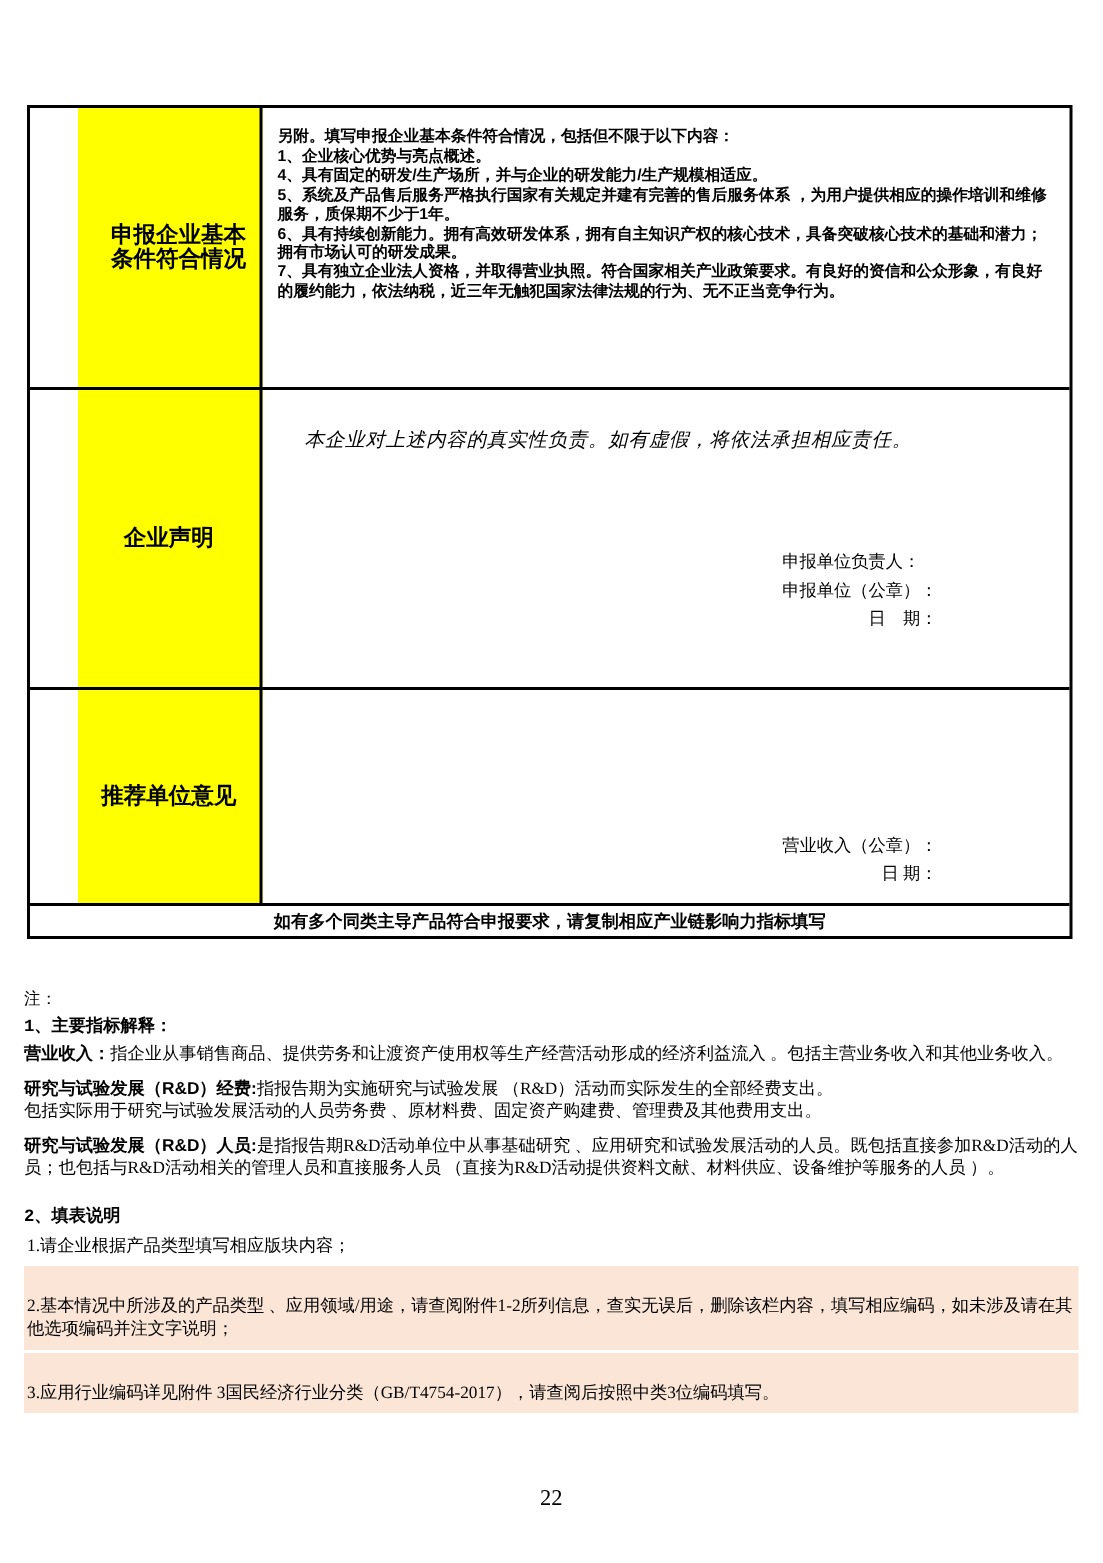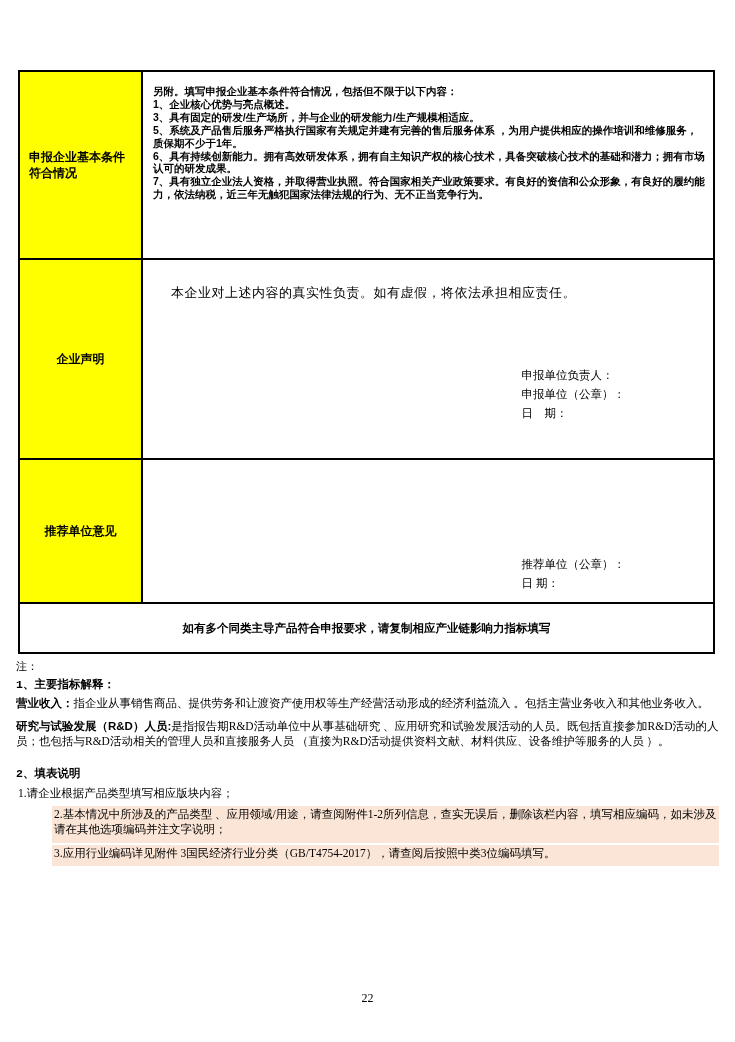--- a/index.html
+++ b/index.html
@@ -16,52 +16,54 @@
     width: 697px;
     border: 2px solid #000;
   }
   .t-row { display: flex; border-bottom: 2px solid #000; }
   .t-row:last-child { border-bottom: none; }
   .cell-label {
     flex: 0 0 123px;
     background: #FFFF00;
     border-right: 2px solid #000;
     display: flex; align-items: center; justify-content: center;
-    text-align: left;
+    text-align: right;
     font-weight: bold;
-    font-size: 12px;
+    font-size: 15px;
     line-height: 16px;
     padding: 0 9px;
     font-family: "Liberation Sans", "DejaVu Sans", sans-serif;
+    margin-left: 32px;
   }
   .cell-body { flex: 1 1 auto; position: relative; }
   .row-conditions .cell-body {
     padding: 13px 8px 4px 10px;
     font-family: "Liberation Sans", "DejaVu Sans", sans-serif;
     font-weight: bold;
     font-size: 10.5px;
     line-height: 12.9px;
   }
   .row-conditions { height: 188px; }
   .row-declaration { height: 200px; }
   .row-recommendation { height: 144px; }
-  .row-footnote { height: 48px; }
+  .row-footnote { height: 20px; }
   .statement {
     padding: 24px 14px 0 28px;
     font-size: 13px;
     letter-spacing: 0.5px;
+    font-style: italic;
   }
   .sign-block {
     position: absolute;
     right: 88px;
     font-size: 11.5px;
     line-height: 19px;
     width: max-content;
   }
-  .sign-block .sign-line:last-child { text-align: left; }
+  .sign-block .sign-line:last-child { text-align: right; }
   .row-declaration .sign-block { top: 106px; }
   .row-recommendation .sign-block { top: 95px; }
   .footnote-cell {
     flex: 1 1 auto;
     display: flex; align-items: center; justify-content: center;
     font-family: "Liberation Sans", "DejaVu Sans", sans-serif;
     font-weight: bold;
     font-size: 11.5px;
     text-align: center;
   }
@@ -79,44 +81,44 @@
     font-size: 11.5px;
     margin: 2px 0 3px 0;
   }
   .def { margin: 4px 0 7px 0; }
   .def .term {
     font-family: "Liberation Sans", "DejaVu Sans", sans-serif;
     font-weight: bold;
   }
   .section2 { margin-top: 16px; }
   .inst { margin: 2px 0; padding: 2px 2px; }
-  .inst.hl { background: #FBE5D6; padding: 1px 2px 5px 2px; margin-left: 36px; }
+  .inst.hl { background: #FBE5D6; padding: 20px 2px 5px 2px; }
   .page-number {
     position: absolute;
     left: 0; right: 0;
     top: 991px;
     text-align: center;
-    font-size: 12px;
+    font-size: 15px;
   }
 </style>
 </head>
 <body>
 
 <div class="doc-table">
 
   <div class="t-row row-conditions">
     <div class="cell-label">申报企业基本条件符合情况</div>
     <div class="cell-body">
       <div>另附。填写申报企业基本条件符合情况，包括但不限于以下内容：</div>
       <div>
 
           <div class="cond-item">1、企业核心优势与亮点概述。</div>
 
 
-          <div class="cond-item">3、具有固定的研发/生产场所，并与企业的研发能力/生产规模相适应。</div>
+          <div class="cond-item">4、具有固定的研发/生产场所，并与企业的研发能力/生产规模相适应。</div>
 
 
           <div class="cond-item">5、系统及产品售后服务严格执行国家有关规定并建有完善的售后服务体系 ，为用户提供相应的操作培训和维修服务，质保期不少于1年。</div>
 
           <div class="cond-item">6、具有持续创新能力。拥有高效研发体系，拥有自主知识产权的核心技术，具备突破核心技术的基础和潜力；拥有市场认可的研发成果。</div>
 
           <div class="cond-item">7、具有独立企业法人资格，并取得营业执照。符合国家相关产业政策要求。有良好的资信和公众形象，有良好的履约能力，依法纳税，近三年无触犯国家法律法规的行为、无不正当竞争行为。</div>
         </div>
     </div>
   </div>
@@ -134,40 +136,41 @@
           <div class="sign-line">日　期：</div>
         </div>
     </div>
   </div>
 
   <div class="t-row row-recommendation">
     <div class="cell-label">推荐单位意见</div>
     <div class="cell-body">
       <div class="sign-block">
 
-          <div class="sign-line">推荐单位（公章）：</div>
+          <div class="sign-line">营业收入（公章）：</div>
 
           <div class="sign-line">日  期：</div>
         </div>
     </div>
   </div>
 
   <div class="t-row row-footnote">
     <div class="footnote-cell">如有多个同类主导产品符合申报要求，请复制相应产业链影响力指标填写</div>
   </div>
 
 </div>
 
 <div class="notes">
   <div class="notes-label">注：</div>
 
   <div class="bold-title">1、主要指标解释：</div>
 
   <p class="def"><span class="term">营业收入：</span><span>指企业从事销售商品、提供劳务和让渡资产使用权等生产经营活动形成的经济利益流入 。包括主营业务收入和其他业务收入。</span></p>
 
+  <p class="def"><span class="term">研究与试验发展（R&amp;D）经费:</span><span>指报告期为实施研究与试验发展 （R&amp;D）活动而实际发生的全部经费支出。</span><br><span>包括实际用于研究与试验发展活动的人员劳务费 、原材料费、固定资产购建费、管理费及其他费用支出。</span></p>
 
   <p class="def"><span class="term">研究与试验发展（R&amp;D）人员:</span><span>是指报告期R&amp;D活动单位中从事基础研究 、应用研究和试验发展活动的人员。既包括直接参加R&amp;D活动的人员；也包括与R&amp;D活动相关的管理人员和直接服务人员 （直接为R&amp;D活动提供资料文献、材料供应、设备维护等服务的人员 ）。</span></p>
 
   <div class="bold-title section2">2、填表说明</div>
 
   <div class="inst">1.请企业根据产品类型填写相应版块内容；</div>
   <div class="inst hl">2.基本情况中所涉及的产品类型 、应用领域/用途，请查阅附件1-2所列信息，查实无误后，删除该栏内容，填写相应编码，如未涉及请在其他选项编码并注文字说明；</div>
   <div class="inst hl">3.应用行业编码详见附件 3国民经济行业分类（GB/T4754-2017），请查阅后按照中类3位编码填写。</div>
 </div>
 

